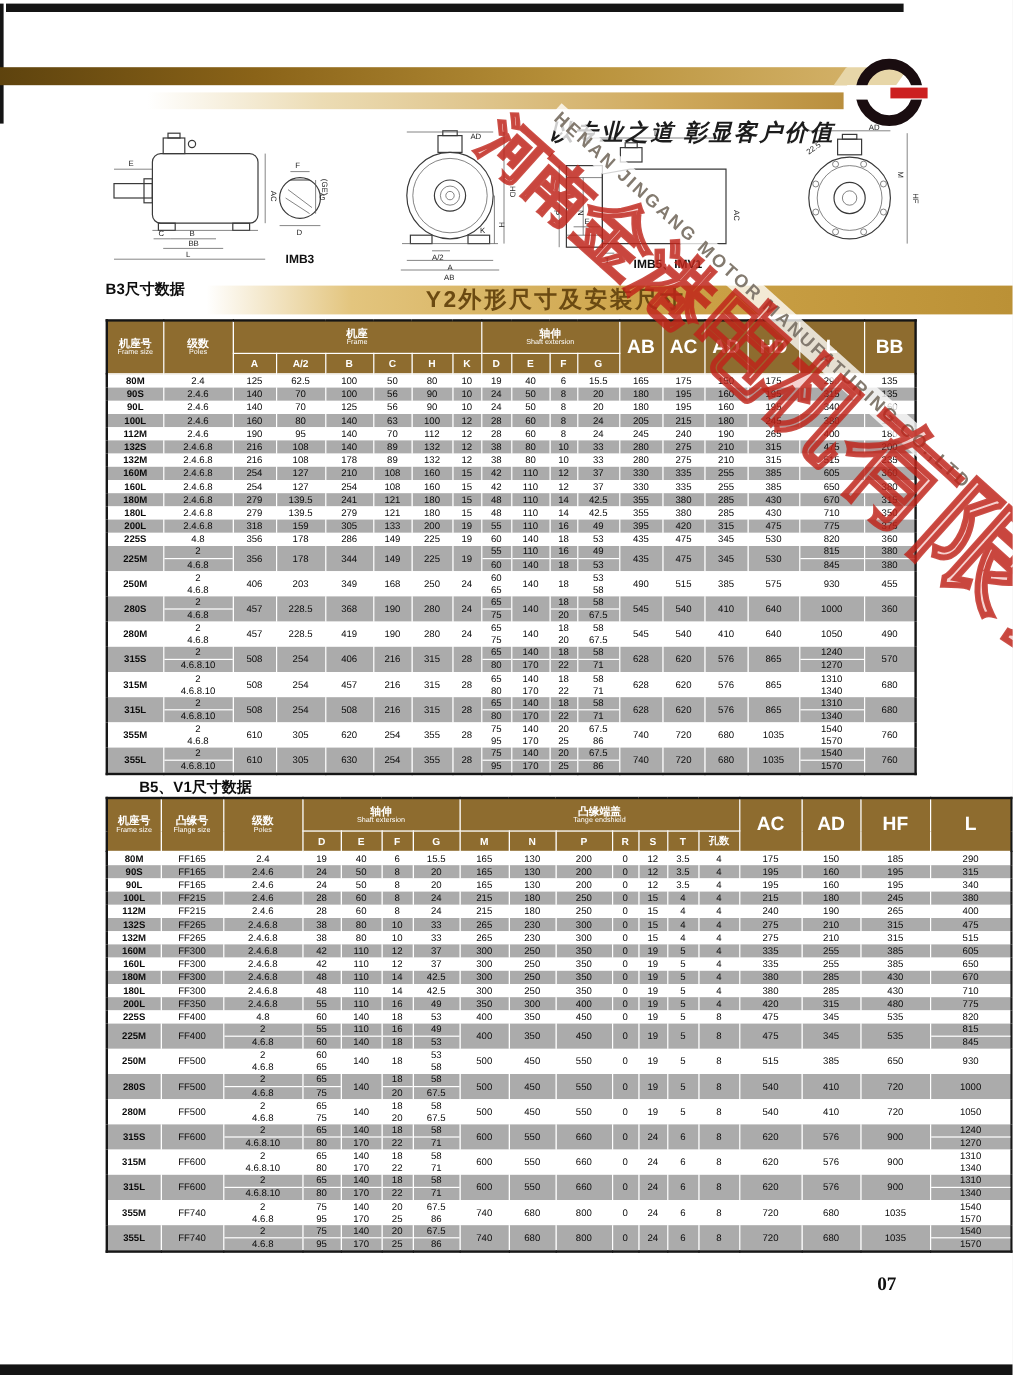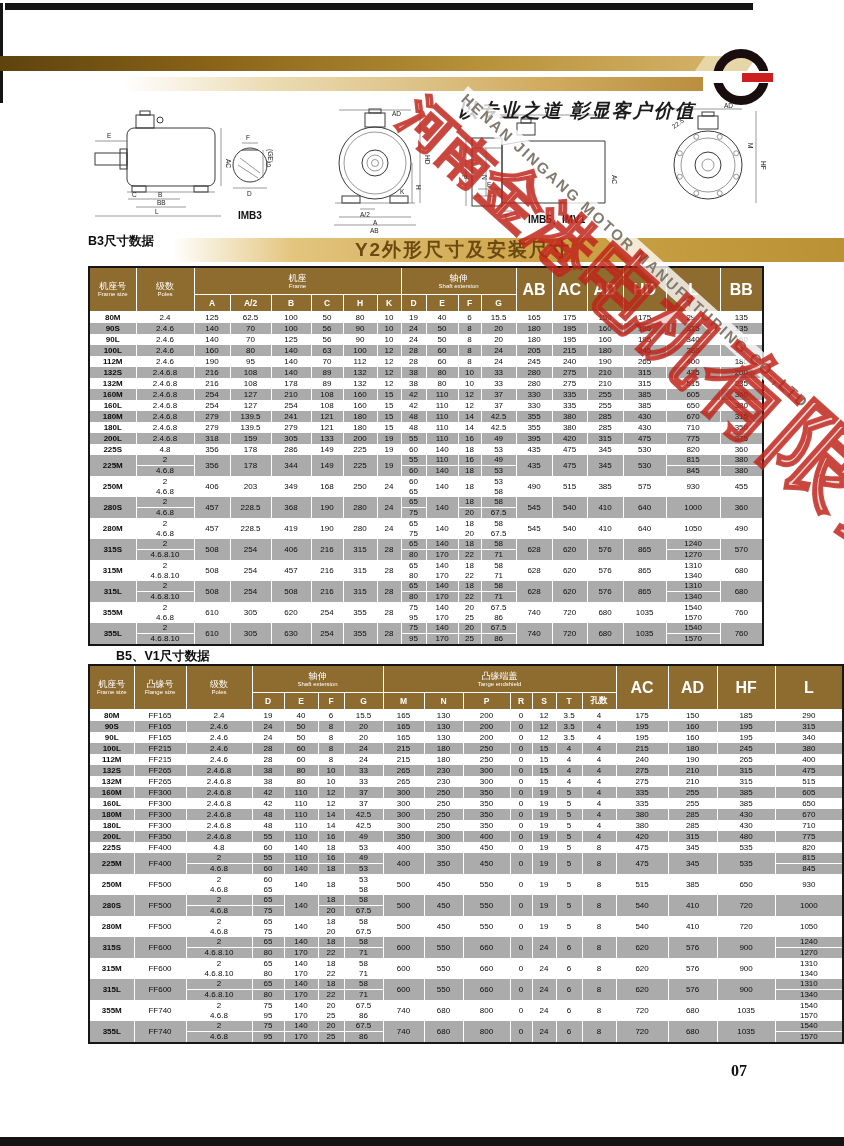--- a/index.html
+++ b/index.html
@@ -44,21 +44,21 @@
               display:flex;align-items:center;justify-content:center;}
   .title-band .t{font-size:19px;font-weight:bold;color:#6b4a12;letter-spacing:2px;padding-right:90px;}
   
   table.dim{border-collapse:collapse;table-layout:fixed;position:absolute;z-index:6;
             background:#ffffff;border:2px solid #161616;}
   #tb3{left:88px;top:266px;width:674px;}
   #tb5{left:88px;top:664px;width:754px;}
   table.dim th{background:#8e6c2f;color:#fff;border:1px solid #fff;padding:0;vertical-align:middle;text-align:center;}
   table.dim thead tr:nth-child(1) th{height:26px;}
   table.dim thead tr:nth-child(2) th{height:16px;font-size:8.5px;}
-  .cn{font-size:9px;font-weight:normal;line-height:10px;}
+  .cn{font-size:9px;font-weight:bold;line-height:10px;}
   .en{font-size:6px;font-weight:normal;line-height:7px;}
   table.dim td{border-left:1px solid #fff;border-right:1px solid #fff;padding:0;text-align:center;vertical-align:middle;}
   tr.shade td{background:#ababab;}
   tr.plain td{background:#ffffff;}
   tr.sgl{height:11px;} tr.dbl{height:21px;}
   .wrap{display:flex;flex-direction:column;justify-content:center;}
   tr.sgl .wrap{height:11px;} tr.dbl .wrap{height:21px;}
   .line{height:10px;line-height:10px;font-size:8px;color:#0b0b0b;}
   tr.shade .line.sub2{border-top:1px solid #fff;}
   td.fcol .line{font-weight:bold;}

